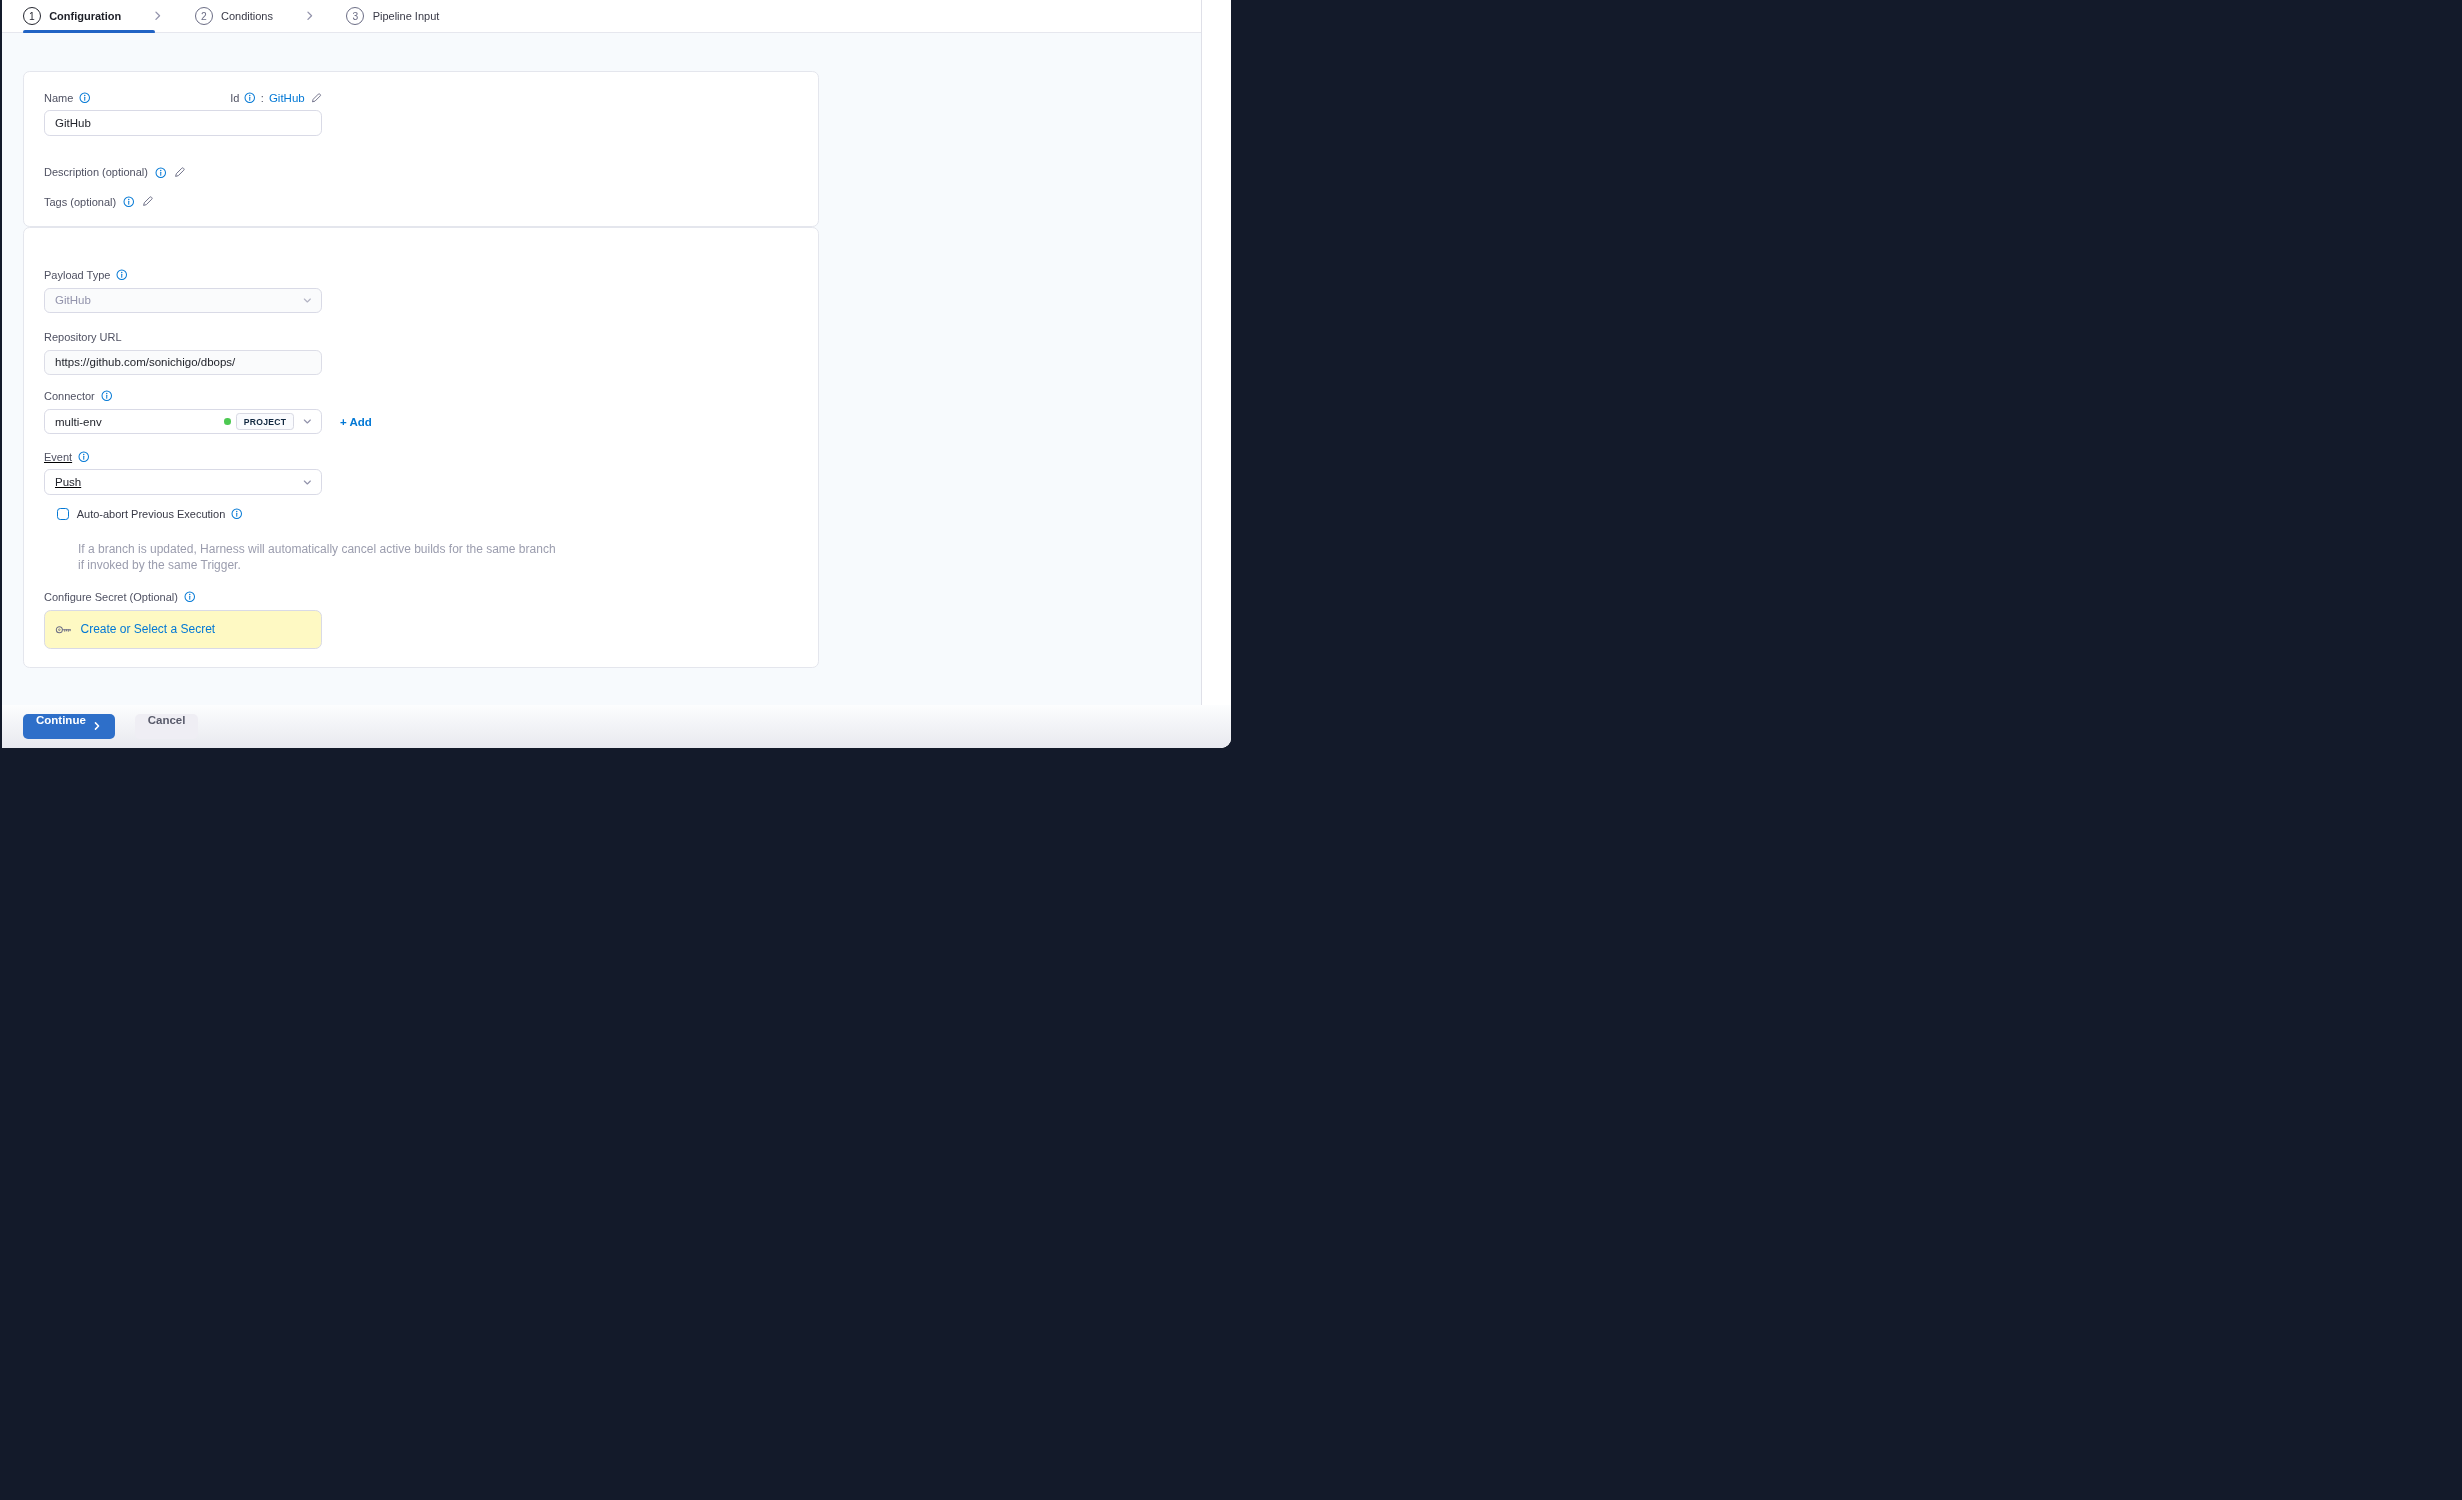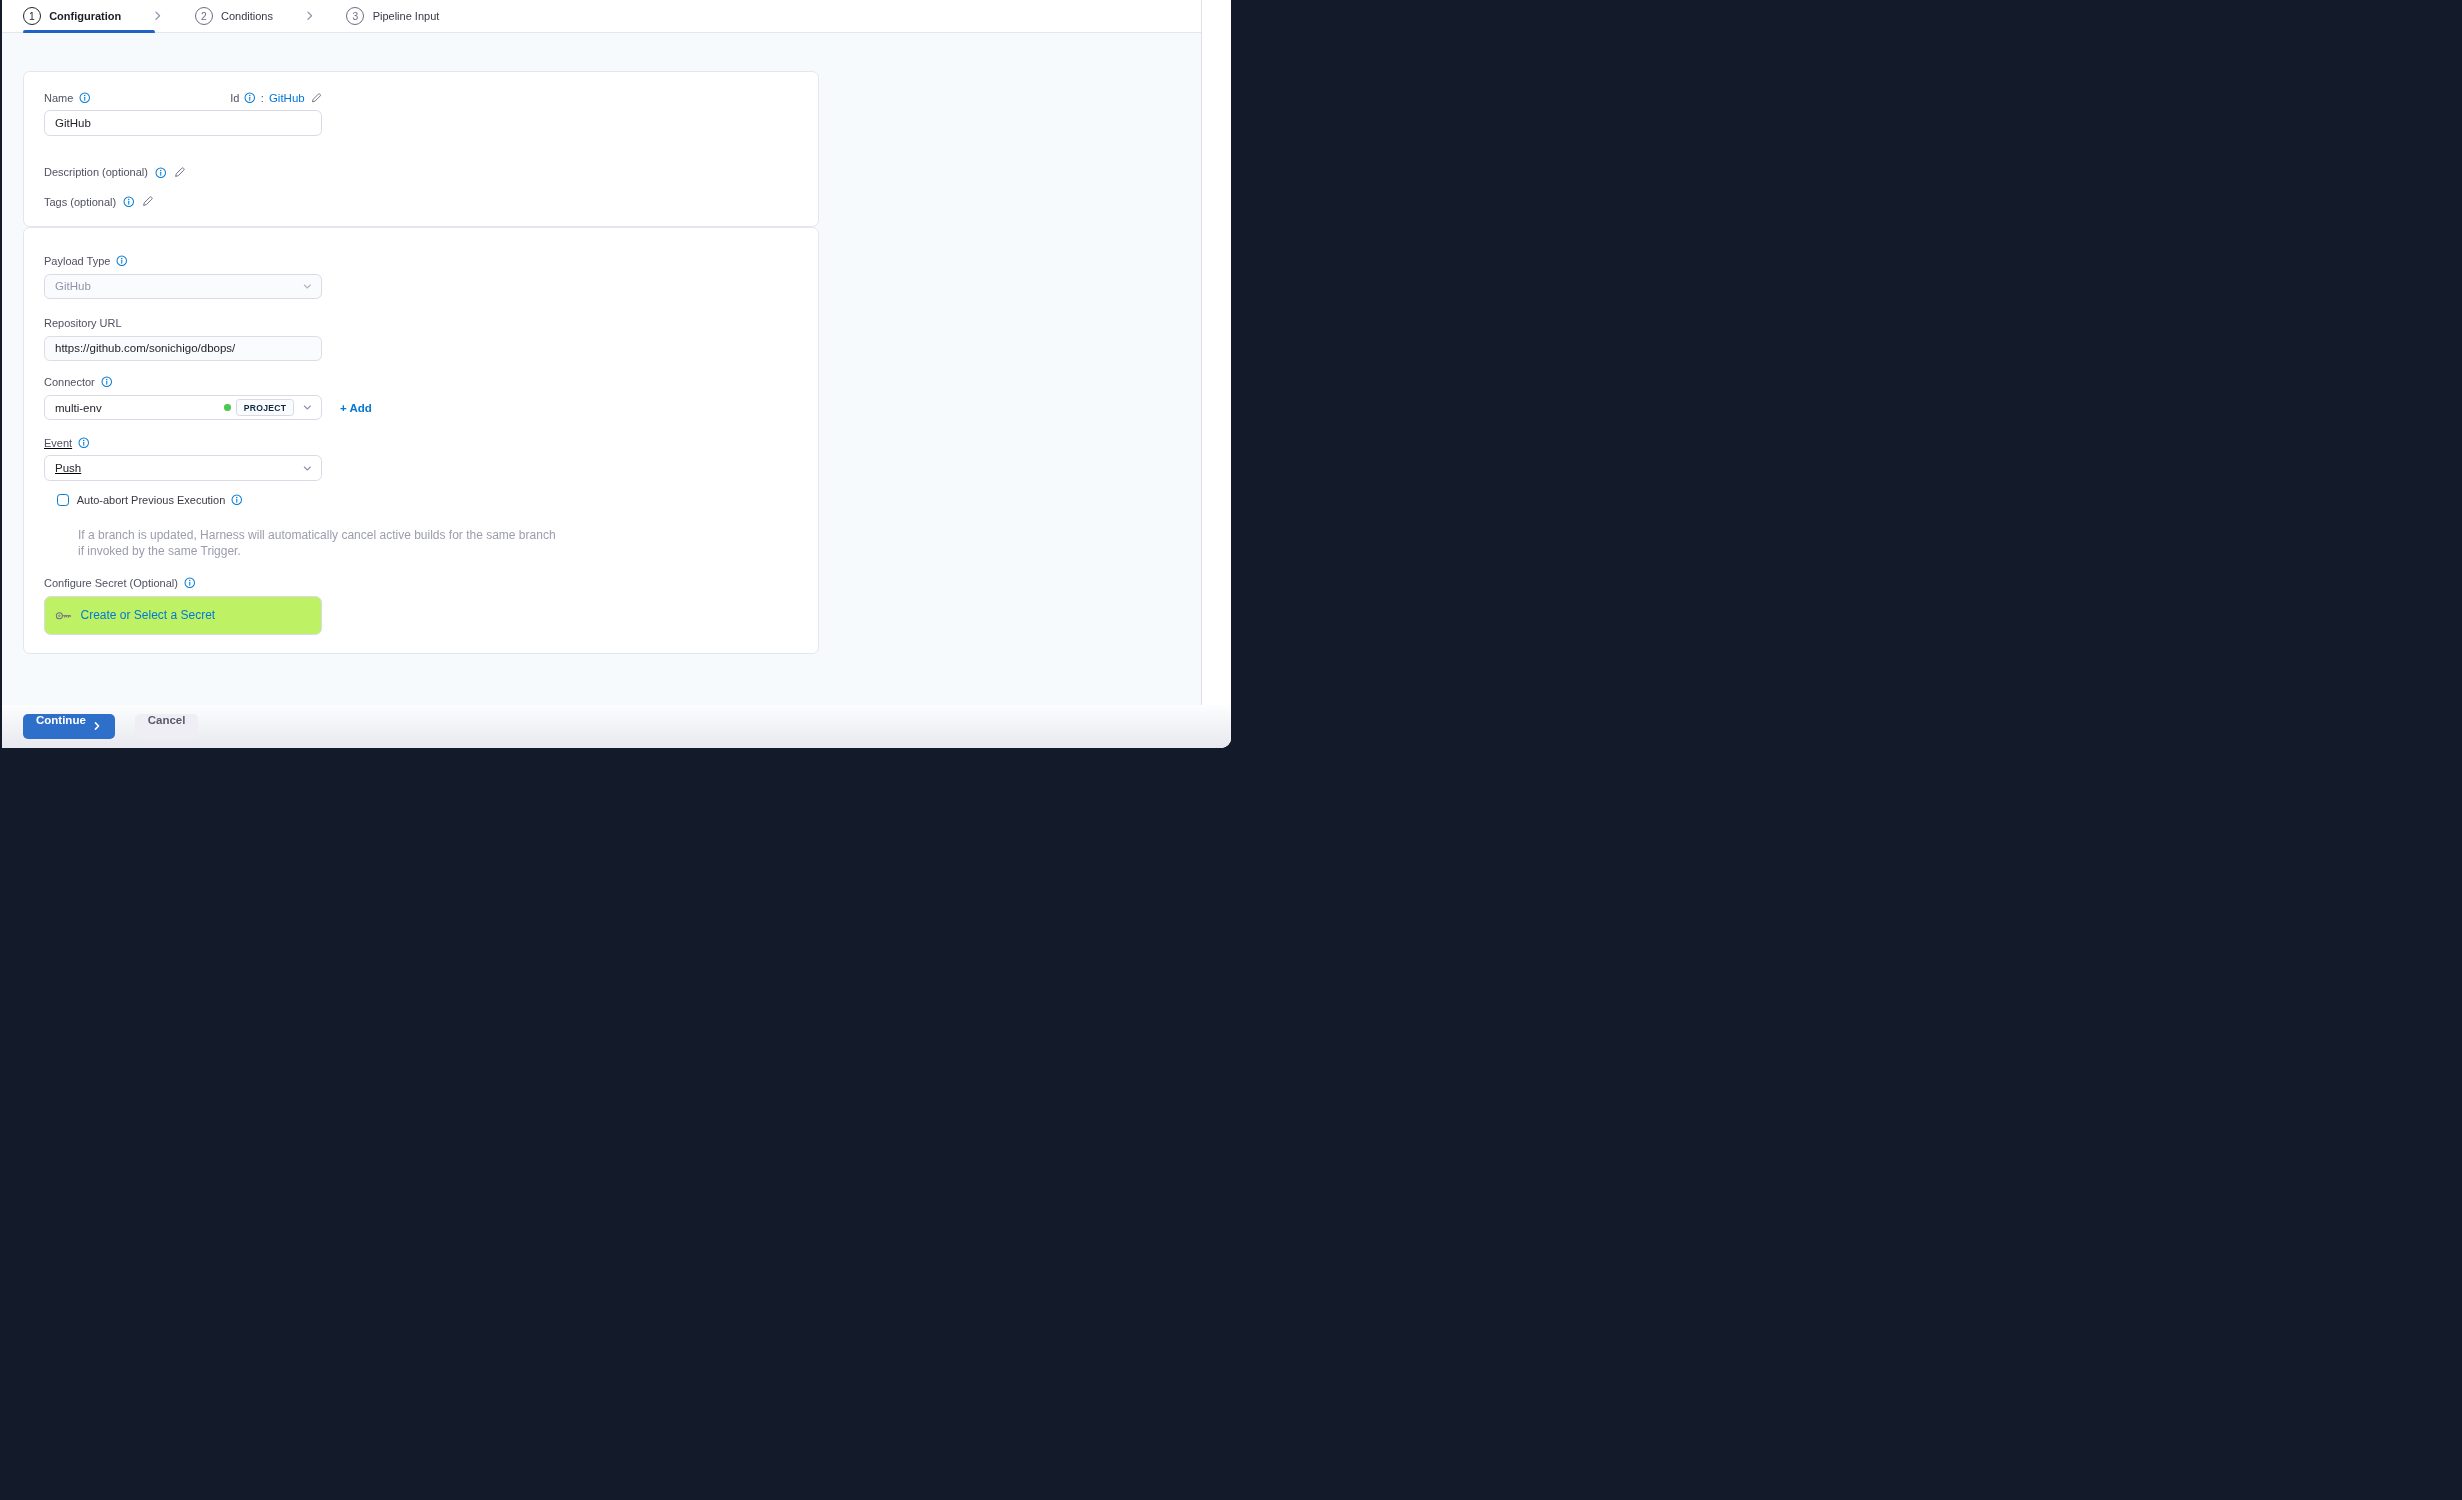--- a/index.html
+++ b/index.html
@@ -144,21 +144,21 @@
   }
   .checkbox-label { font-size: 11px; color: #383946; display: flex; align-items: center; gap: 5.8px; }
   .help-text {
     margin-top: 22px; margin-left: 34px; font-size: 12px; color: #9b9dae; line-height: 15.6px;
     max-width: 542px;
   }
 
   .secret-block { margin-top: 18px; }
   .secret-box {
     width: 278px; height: 39px; border: 0.8px solid #d9dae6; border-radius: 6.6px;
-    background: #bef264; display: flex; align-items: center; padding: 0 10px; gap: 8.2px;
+    background: #fef9c3; display: flex; align-items: center; padding: 0 10px; gap: 8.2px;
     cursor: pointer;
   }
   .secret-link { color: #0278d5; font-size: 12px; }
 
   
   .footer {
     position: absolute; left: 0; right: 0; bottom: 0; height: 43px;
     background: linear-gradient(#fcfdfe, #e8e9ef);
     border-bottom-right-radius: 10px;
     display: flex; align-items: center; padding-left: 21.4px; gap: 20px;
@@ -269,21 +269,21 @@
           </span>
           <span class="icon">
             <svg width="13" height="13" viewBox="0 0 16 16" fill="none">
                 <path d="M3.2 12.8l.9-3.3 6.8-6.8a1.3 1.3 0 0 1 1.85 0l.55.55a1.3 1.3 0 0 1 0 1.85l-6.8 6.8-3.3.9z" stroke="#6b6d85" stroke-width="1.2" stroke-linejoin="round"></path>
               </svg>
           </span>
         </div>
       </div>
 
 
-      <div class="card" style="padding-top:25px;">
+      <div class="card" style="padding-top:39px;">
 
         <div class="field-block first">
           <div class="field-label">
             <span>Payload Type</span>
             <span class="icon">
               <svg width="11.5" height="11.5" viewBox="0 0 16 16" fill="none">
                   <circle cx="8" cy="8" r="6.6" stroke="#0278d5" stroke-width="1.4"></circle>
                   <line x1="8" y1="7.3" x2="8" y2="11.4" stroke="#0278d5" stroke-width="1.4" stroke-linecap="round"></line>
                   <circle cx="8" cy="4.8" r="1" fill="#0278d5"></circle>
                 </svg>

